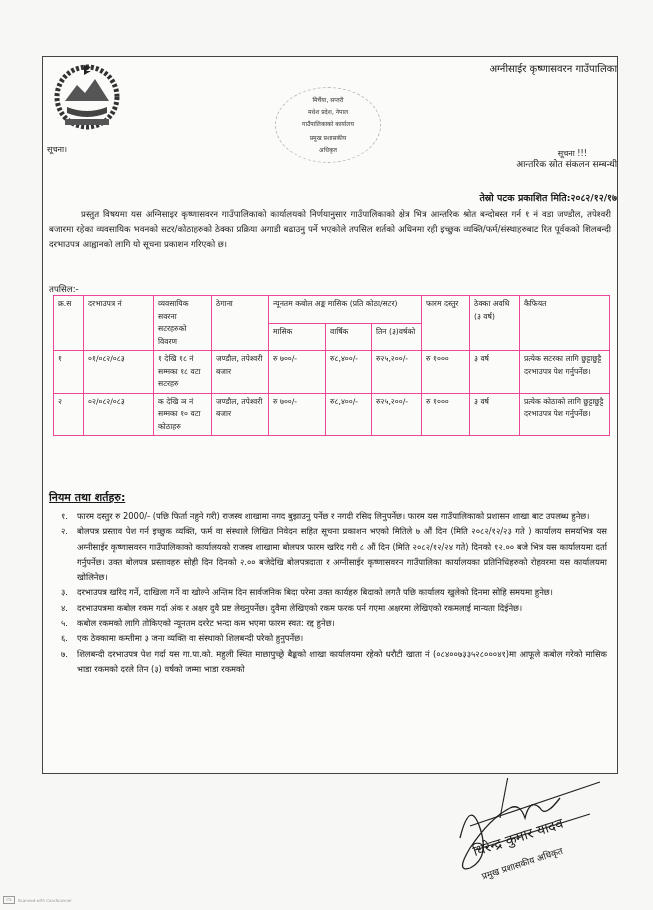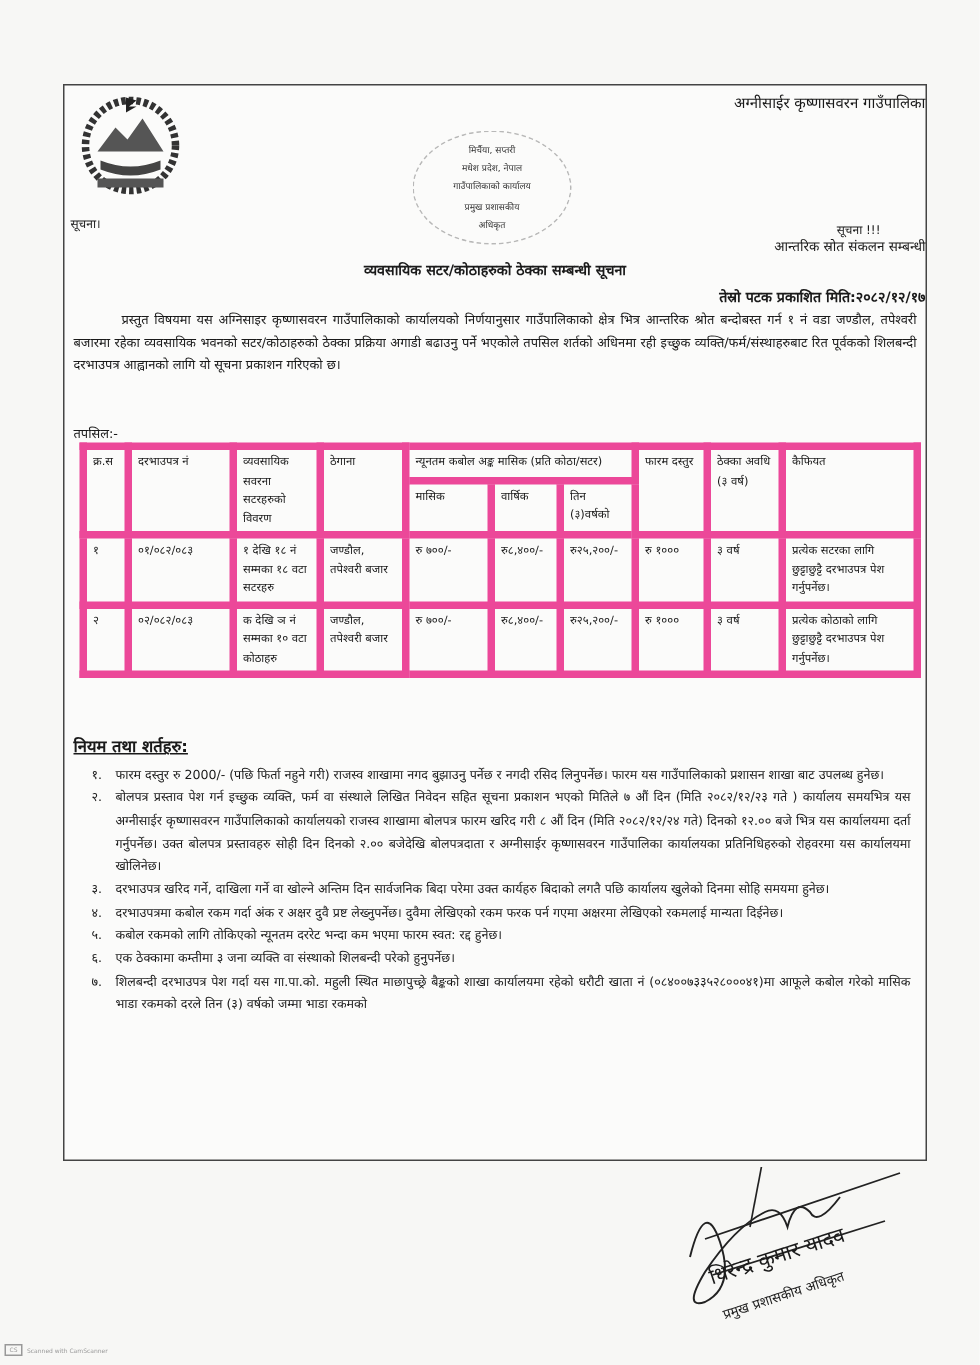--- a/index.html
+++ b/index.html
@@ -27,21 +27,21 @@
   .intro {
     position: absolute; left: 6px; right: 6px; top: 150px; font-size: 8.6px; line-height: 15px;
     text-align: justify; text-indent: 32px;
   }
   .tapasil { position: absolute; left: 6px; top: 226px; font-size: 8.6px; }
   table.t {
     position: absolute; left: 10px; top: 238px; width: 556px; border-collapse: collapse;
     font-size: 7.6px; table-layout: fixed;
   }
   table.t td, table.t th {
-    border: 5px solid #ec4899; vertical-align: top; padding: 2px 4px; font-weight: normal; text-align: left;
+    border: 1px solid #ec4899; vertical-align: top; padding: 2px 4px; font-weight: normal; text-align: left;
     line-height: 12.5px;
   }
   .rules-title {
     position: absolute; left: 6px; top: 432px; font-size: 11px; font-weight: bold;
     text-decoration: underline;
   }
   ol.rules {
     position: absolute; left: 6px; right: 10px; top: 452px; margin: 0; padding: 0; list-style: none;
     font-size: 8.4px; line-height: 15.3px; text-align: justify;
   }
@@ -79,21 +79,20 @@
 
   <div class="stamp">
     <div class="stamp-line" style="top:8px">मिर्चैया, सप्तरी</div>
     <div class="stamp-line" style="top:20px">मधेश प्रदेश, नेपाल</div>
     <div class="stamp-line" style="top:32px">गाउँपालिकाको कार्यालय</div>
     <div class="stamp-line" style="top:46px">प्रमुख प्रशासकीय</div>
     <div class="stamp-line" style="top:58px">अधिकृत</div>
   </div>
 
   <div class="title-a">आन्तरिक स्रोत संकलन सम्बन्धी</div>
-  <div class="title-b">व्यवसायिक सटर/कोठाहरुको ठेक्का सम्बन्धी सूचना</div>
   <div class="title-c">तेस्रो पटक प्रकाशित मिति:२०८२/१२/१७</div>
 
   <div class="intro">प्रस्तुत विषयमा यस अग्निसाइर कृष्णासवरन गाउँपालिकाको कार्यालयको निर्णयानुसार गाउँपालिकाको क्षेत्र भित्र आन्तरिक श्रोत बन्दोबस्त गर्न १ नं वडा जण्डौल, तपेश्वरी बजारमा रहेका व्यवसायिक भवनको सटर/कोठाहरुको ठेक्का प्रक्रिया अगाडी बढाउनु पर्ने भएकोले तपसिल शर्तको अधिनमा रही इच्छुक व्यक्ति/फर्म/संस्थाहरुबाट रित पूर्वकको शिलबन्दी दरभाउपत्र आह्वानको लागि यो सूचना प्रकाशन गरिएको छ।</div>
   <div class="tapasil">तपसिल:-</div>
 
   <table class="t">
     <colgroup>
       <col style="width:30px">
         <col style="width:70px">
         <col style="width:58px">

